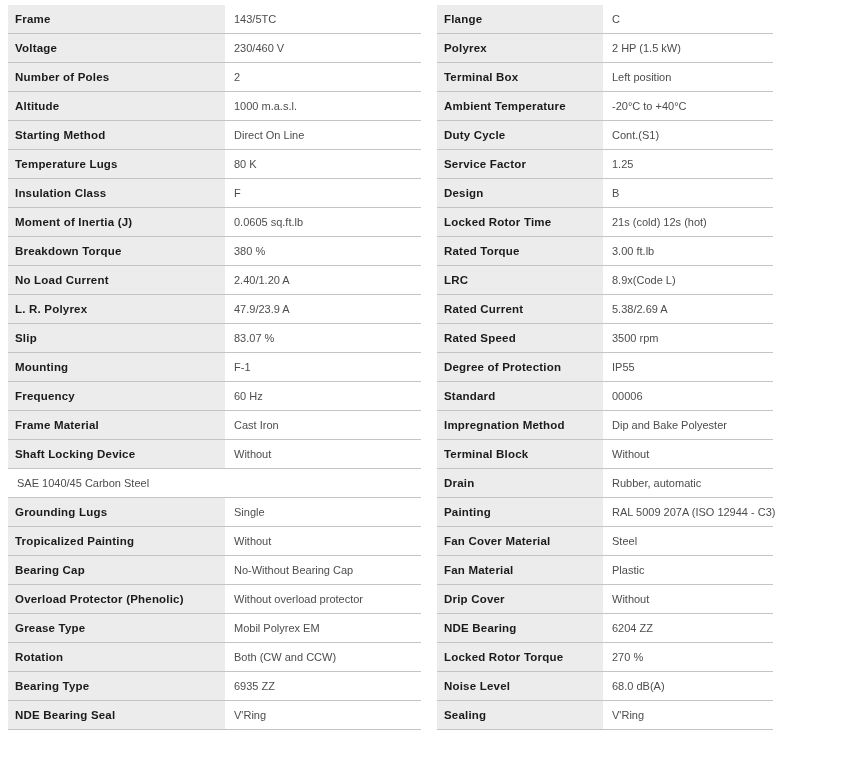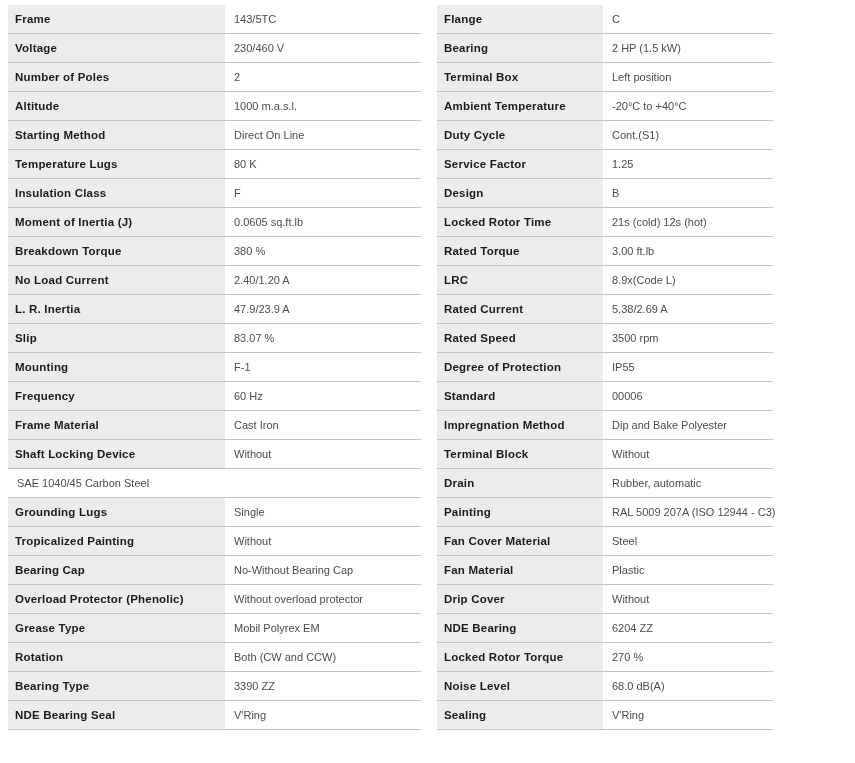--- a/index.html
+++ b/index.html
@@ -85,21 +85,21 @@
       </div>
       <div class="spec-row">
         <div class="spec-label">Breakdown Torque</div>
         <div class="spec-value">380 %</div>
       </div>
       <div class="spec-row">
         <div class="spec-label">No Load Current</div>
         <div class="spec-value">2.40/1.20 A</div>
       </div>
       <div class="spec-row">
-        <div class="spec-label">L. R. Inertia</div>
+        <div class="spec-label">L. R. Polyrex</div>
         <div class="spec-value">47.9/23.9 A</div>
       </div>
       <div class="spec-row">
         <div class="spec-label">Slip</div>
         <div class="spec-value">83.07 %</div>
       </div>
       <div class="spec-row">
         <div class="spec-label">Mounting</div>
         <div class="spec-value">F-1</div>
       </div>
@@ -137,34 +137,34 @@
       <div class="spec-row">
         <div class="spec-label">Grease Type</div>
         <div class="spec-value">Mobil Polyrex EM</div>
       </div>
       <div class="spec-row">
         <div class="spec-label">Rotation</div>
         <div class="spec-value">Both (CW and CCW)</div>
       </div>
       <div class="spec-row">
         <div class="spec-label">Bearing Type</div>
-        <div class="spec-value">3390 ZZ</div>
+        <div class="spec-value">6935 ZZ</div>
       </div>
       <div class="spec-row">
         <div class="spec-label">NDE Bearing Seal</div>
         <div class="spec-value">V'Ring</div>
       </div>
     </div>
   <div class="spec-table right">
       <div class="spec-row">
         <div class="spec-label">Flange</div>
         <div class="spec-value">C</div>
       </div>
       <div class="spec-row">
-        <div class="spec-label">Bearing</div>
+        <div class="spec-label">Polyrex</div>
         <div class="spec-value">2 HP (1.5 kW)</div>
       </div>
       <div class="spec-row">
         <div class="spec-label">Terminal Box</div>
         <div class="spec-value">Left position</div>
       </div>
       <div class="spec-row">
         <div class="spec-label">Ambient Temperature</div>
         <div class="spec-value">-20°C to +40°C</div>
       </div>

